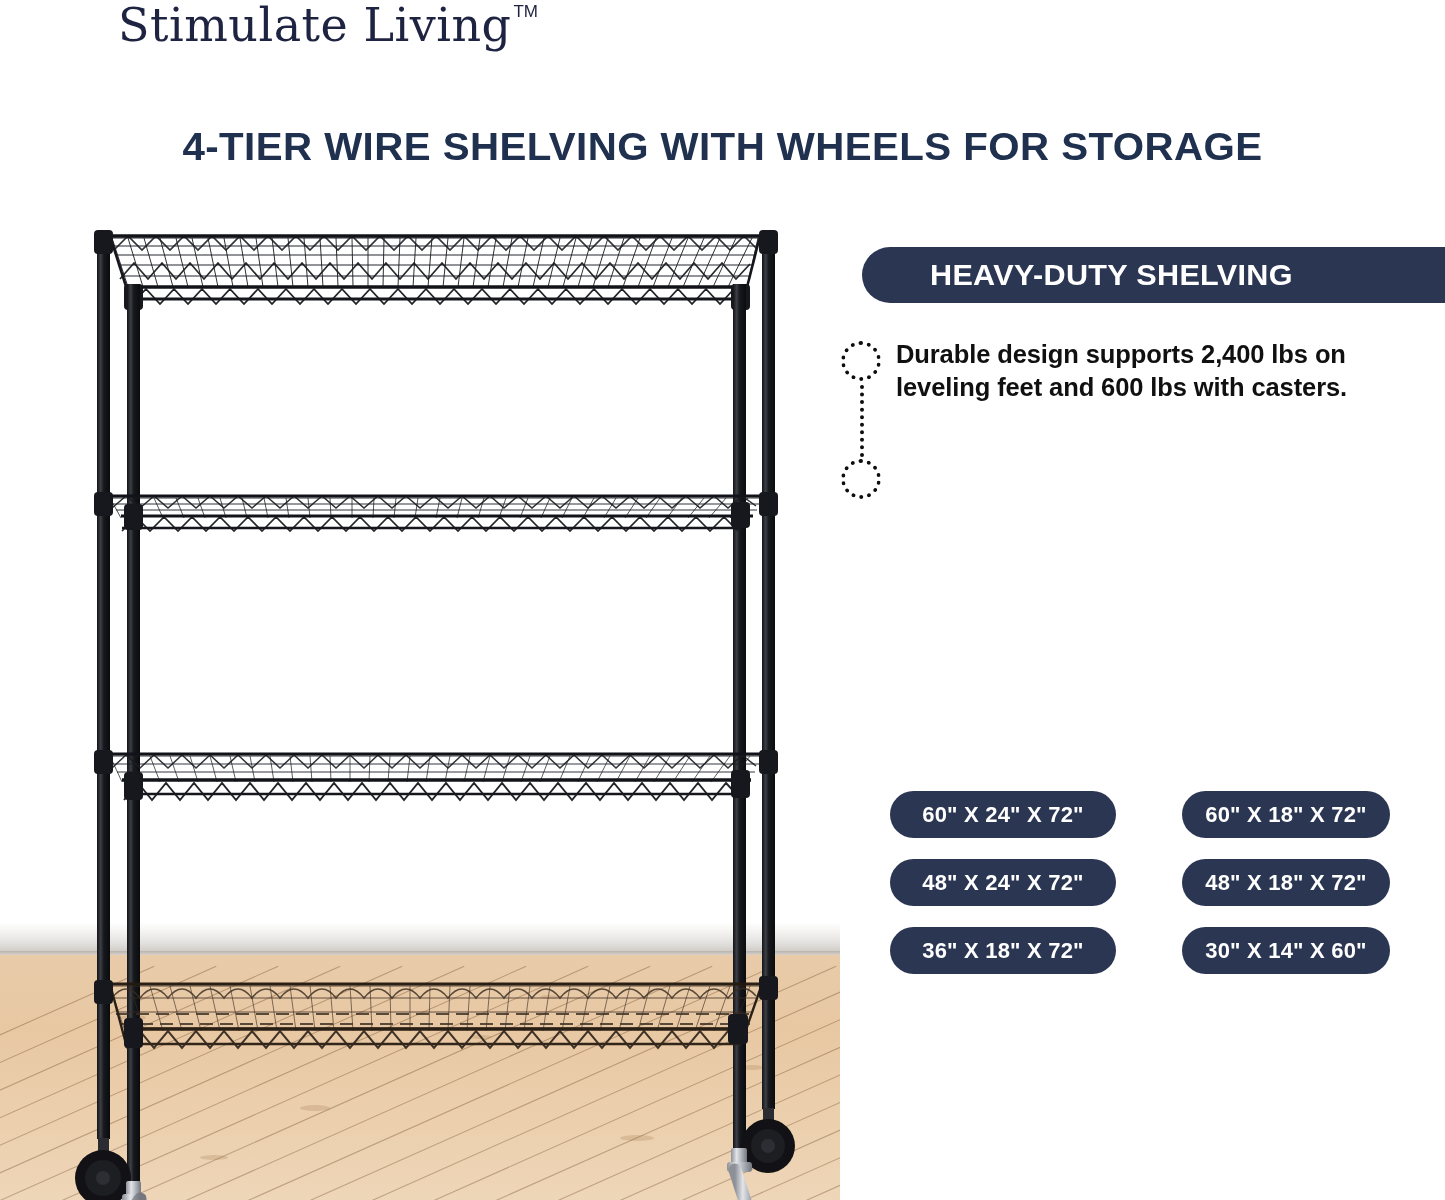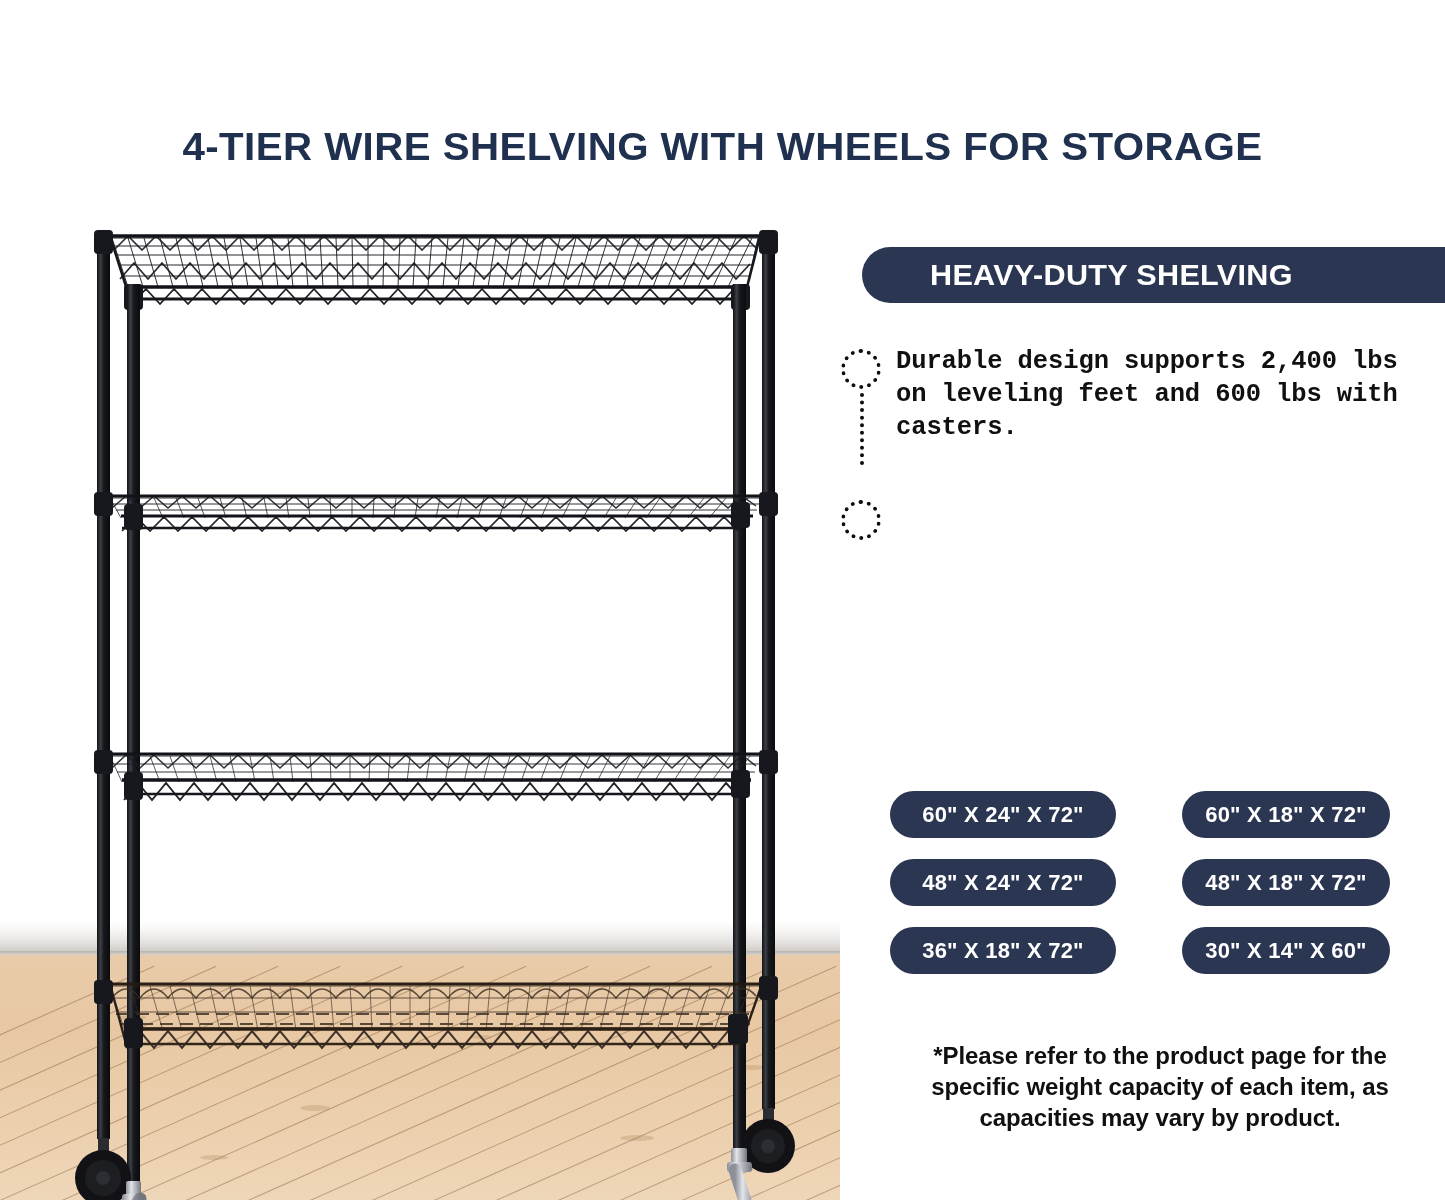--- a/index.html
+++ b/index.html
@@ -41,21 +41,21 @@
   
   .unit{position:absolute;left:0;top:0;width:840px;height:1014px;}
 
   
   .banner{position:absolute;left:862px;top:247px;width:640px;height:56px;
           background:#2b3653;border-radius:28px;
           display:flex;align-items:center;}
   .banner span{color:#fff;font-weight:bold;font-size:30px;letter-spacing:.3px;
                margin-left:68px;transform:scaleX(1.02);transform-origin:left center;}
 
-  .bullets{position:absolute;left:836px;top:344px;width:600px;font-family:Liberation Mono, monospace;}
+  .bullets{position:absolute;left:836px;top:336px;width:600px;}
   .bullet-row{position:relative;display:flex;align-items:flex-start;}
   .bullet-mark{position:relative;width:60px;flex:0 0 60px;}
   .dotcircle{width:40px;height:40px;border-radius:50%;
              border:4px dotted #0e0e0e;box-sizing:border-box;margin-top:5px;margin-left:5px;}
   .dotline{position:absolute;left:24px;top:49px;width:0;height:72px;
            border-left:4px dotted #0e0e0e;}
   .bullet-text{font-weight:bold;font-size:25.5px;line-height:1.29;color:#101010;
                letter-spacing:-.1px;padding-top:2px;max-width:535px;}
   .gap1{height:24px;}
   .gap2{height:26px;}
@@ -74,20 +74,24 @@
 
   .disclaimer{position:absolute;left:900px;top:1040px;width:520px;text-align:center;
               font-weight:bold;font-size:24px;line-height:1.3;color:#101010;
               letter-spacing:-.1px;}
 </style>
 </head>
 <body>
 
 <div class="stage">
 
+  <div class="logo">
+    <span class="logo-text">Stimulate Living</span>
+      <span class="logo-tm">TM</span>
+  </div>
 
   <div class="headline">4-TIER WIRE SHELVING WITH WHEELS FOR STORAGE</div>
 
   <div class="photo">
     <div class="wall"></div>
     <div class="baseboard"></div>
     <div class="baseboard-line"></div>
     <div class="floor" id="floor">
         <div class="plank" style="left: -372px; top: 245px; width: 575.75px; transform: rotate(-24deg);"></div>
         <div class="plank" style="left: -310px; top: 245px; width: 575.75px; transform: rotate(-24deg);"></div>
@@ -516,15 +520,14 @@
     <div class="pill-row">
       <div class="pill a">48" X 24" X 72"</div>
       <div class="pill b">48" X 18" X 72"</div>
     </div>
     <div class="pill-row">
       <div class="pill a">36" X 18" X 72"</div>
       <div class="pill b">30" X 14" X 60"</div>
     </div>
   </div>
 
-  <div class="disclaimer">*Please refer to the product page for the specific weight capacity of each item, as capacities may vary by product.</div>
 
 </div>
 
 </body></html>

